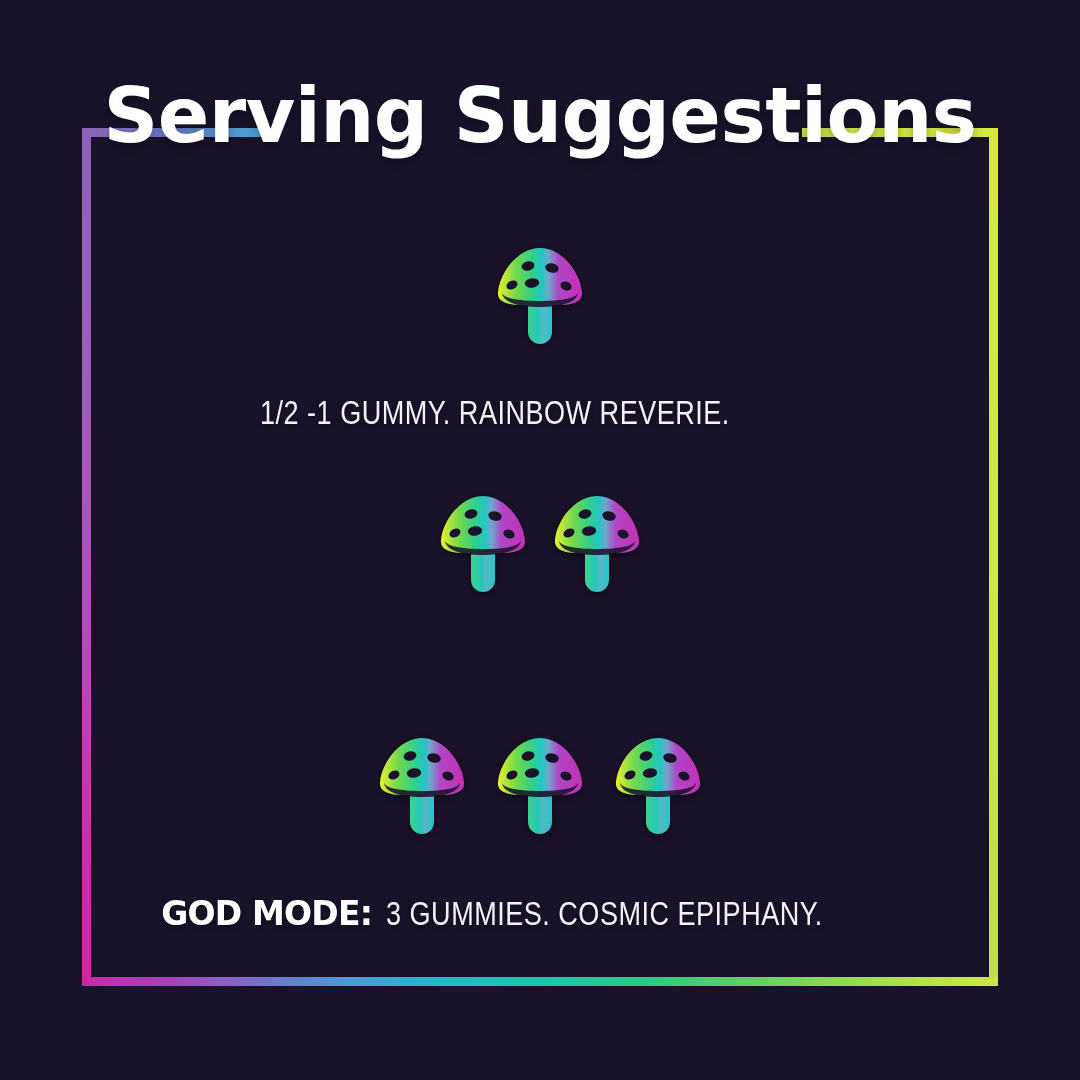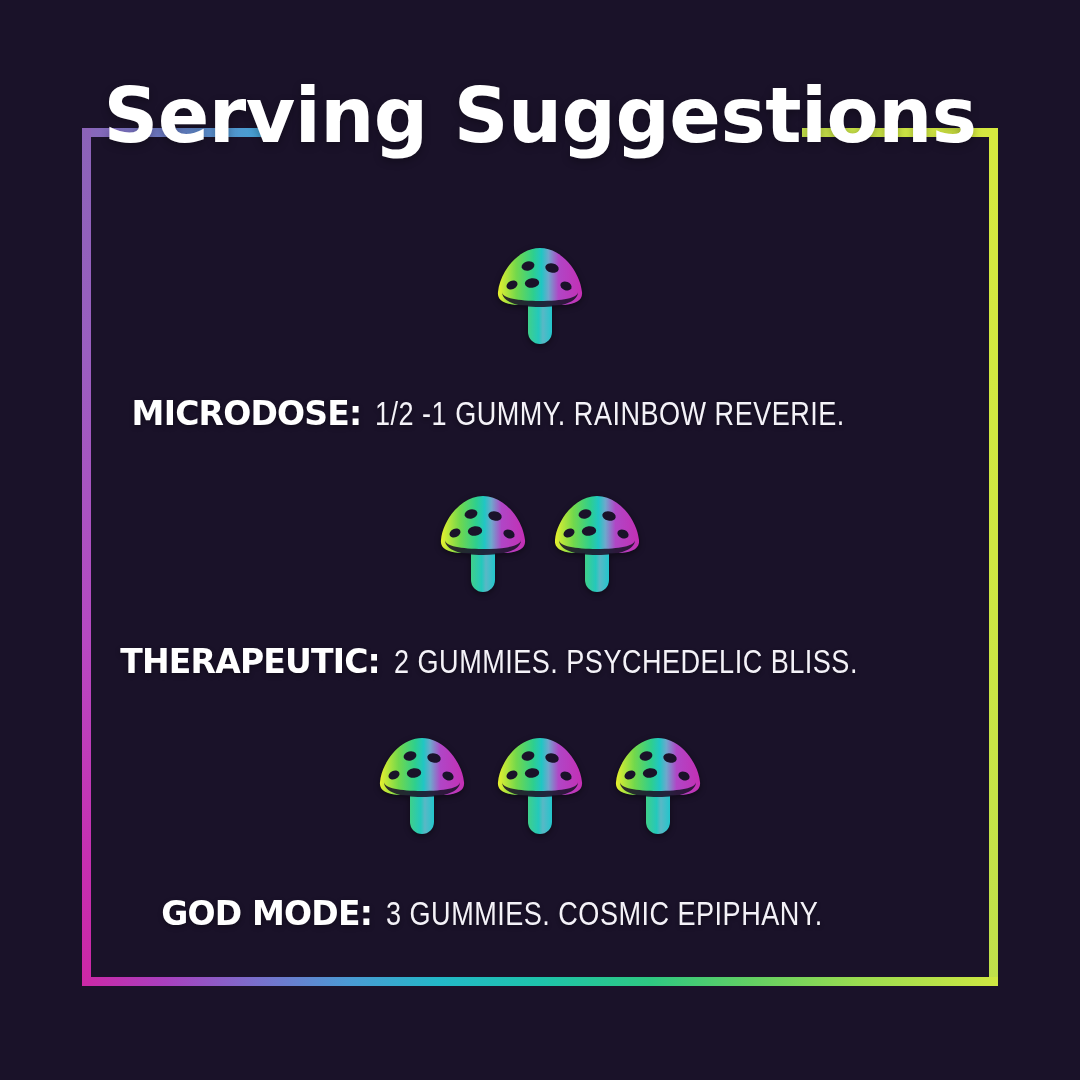--- a/index.html
+++ b/index.html
@@ -194,21 +194,20 @@
         <path d="M48 8 C 26 8, 8 32, 6 52 C 5 60, 12 64, 24 65 L 72 65 C 84 64, 91 60, 90 52 C 88 32, 70 8, 48 8 Z" fill="url(#capG1)"></path>
         <path d="M10 52 C 10 62, 26 67, 48 67 C 70 67, 86 62, 86 52 C 86 58, 70 61, 48 61 C 26 61, 10 58, 10 52 Z" fill="#1a1229" opacity="0.88"></path>
         <ellipse cx="36" cy="26" rx="6.5" ry="4.6" fill="#1a1229" transform="rotate(-14 36 26)"></ellipse>
         <ellipse cx="60" cy="28" rx="6.8" ry="4.6" fill="#1a1229" transform="rotate(12 60 28)"></ellipse>
         <ellipse cx="40" cy="43" rx="7.2" ry="4.8" fill="#1a1229" transform="rotate(-6 40 43)"></ellipse>
         <ellipse cx="20" cy="45" rx="5.8" ry="4.2" fill="#1a1229" transform="rotate(-26 20 45)"></ellipse>
         <ellipse cx="74" cy="46" rx="5.8" ry="4.2" fill="#1a1229" transform="rotate(22 74 46)"></ellipse>
       </svg>
     </div>
     <div class="dose-line line-1">
-      <span class="dose-label">MICRODOSE:</span>
       <span class="dose-desc">1/2 -1 GUMMY. RAINBOW REVERIE.</span>
     </div>
   </div>
 
   <div class="dose-block block-2">
     <div class="shroom-row row-2">
       <svg class="shroom" viewBox="0 0 96 108">
         <rect x="36" y="52" width="24" height="52" rx="12" fill="url(#stemG1)"></rect>
         <path d="M48 8 C 26 8, 8 32, 6 52 C 5 60, 12 64, 24 65 L 72 65 C 84 64, 91 60, 90 52 C 88 32, 70 8, 48 8 Z" fill="url(#capG1)"></path>
         <path d="M10 52 C 10 62, 26 67, 48 67 C 70 67, 86 62, 86 52 C 86 58, 70 61, 48 61 C 26 61, 10 58, 10 52 Z" fill="#1a1229" opacity="0.88"></path>
@@ -221,24 +220,20 @@
       <svg class="shroom" viewBox="0 0 96 108">
         <rect x="36" y="52" width="24" height="52" rx="12" fill="url(#stemG1)"></rect>
         <path d="M48 8 C 26 8, 8 32, 6 52 C 5 60, 12 64, 24 65 L 72 65 C 84 64, 91 60, 90 52 C 88 32, 70 8, 48 8 Z" fill="url(#capG1)"></path>
         <path d="M10 52 C 10 62, 26 67, 48 67 C 70 67, 86 62, 86 52 C 86 58, 70 61, 48 61 C 26 61, 10 58, 10 52 Z" fill="#1a1229" opacity="0.88"></path>
         <ellipse cx="36" cy="26" rx="6.5" ry="4.6" fill="#1a1229" transform="rotate(-14 36 26)"></ellipse>
         <ellipse cx="60" cy="28" rx="6.8" ry="4.6" fill="#1a1229" transform="rotate(12 60 28)"></ellipse>
         <ellipse cx="40" cy="43" rx="7.2" ry="4.8" fill="#1a1229" transform="rotate(-6 40 43)"></ellipse>
         <ellipse cx="20" cy="45" rx="5.8" ry="4.2" fill="#1a1229" transform="rotate(-26 20 45)"></ellipse>
         <ellipse cx="74" cy="46" rx="5.8" ry="4.2" fill="#1a1229" transform="rotate(22 74 46)"></ellipse>
       </svg>
-    </div>
-    <div class="dose-line line-2">
-      <span class="dose-label">THERAPEUTIC:</span>
-      <span class="dose-desc">2 GUMMIES. PSYCHEDELIC BLISS.</span>
     </div>
   </div>
 
   <div class="dose-block block-3">
     <div class="shroom-row row-3">
       <svg class="shroom" viewBox="0 0 96 108">
         <rect x="36" y="52" width="24" height="52" rx="12" fill="url(#stemG1)"></rect>
         <path d="M48 8 C 26 8, 8 32, 6 52 C 5 60, 12 64, 24 65 L 72 65 C 84 64, 91 60, 90 52 C 88 32, 70 8, 48 8 Z" fill="url(#capG1)"></path>
         <path d="M10 52 C 10 62, 26 67, 48 67 C 70 67, 86 62, 86 52 C 86 58, 70 61, 48 61 C 26 61, 10 58, 10 52 Z" fill="#1a1229" opacity="0.88"></path>
         <ellipse cx="36" cy="26" rx="6.5" ry="4.6" fill="#1a1229" transform="rotate(-14 36 26)"></ellipse>

